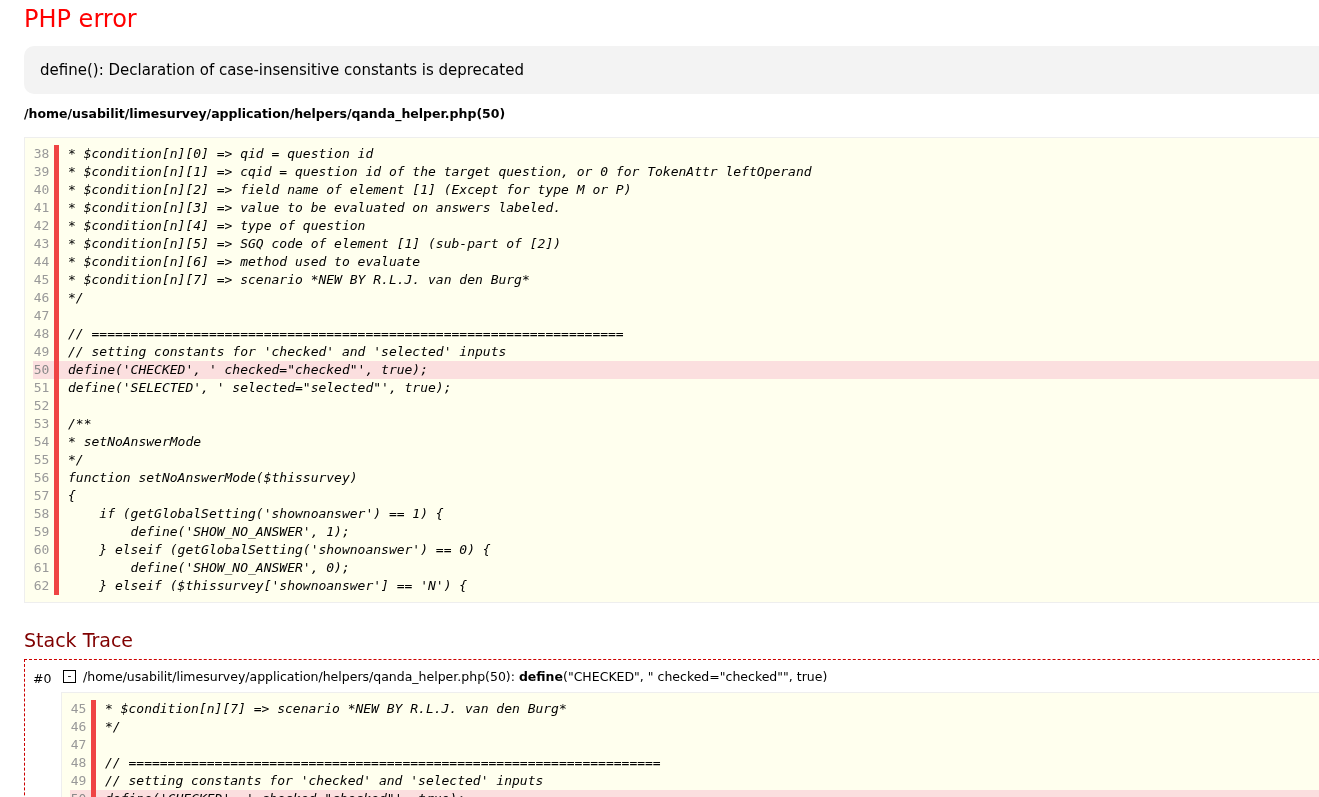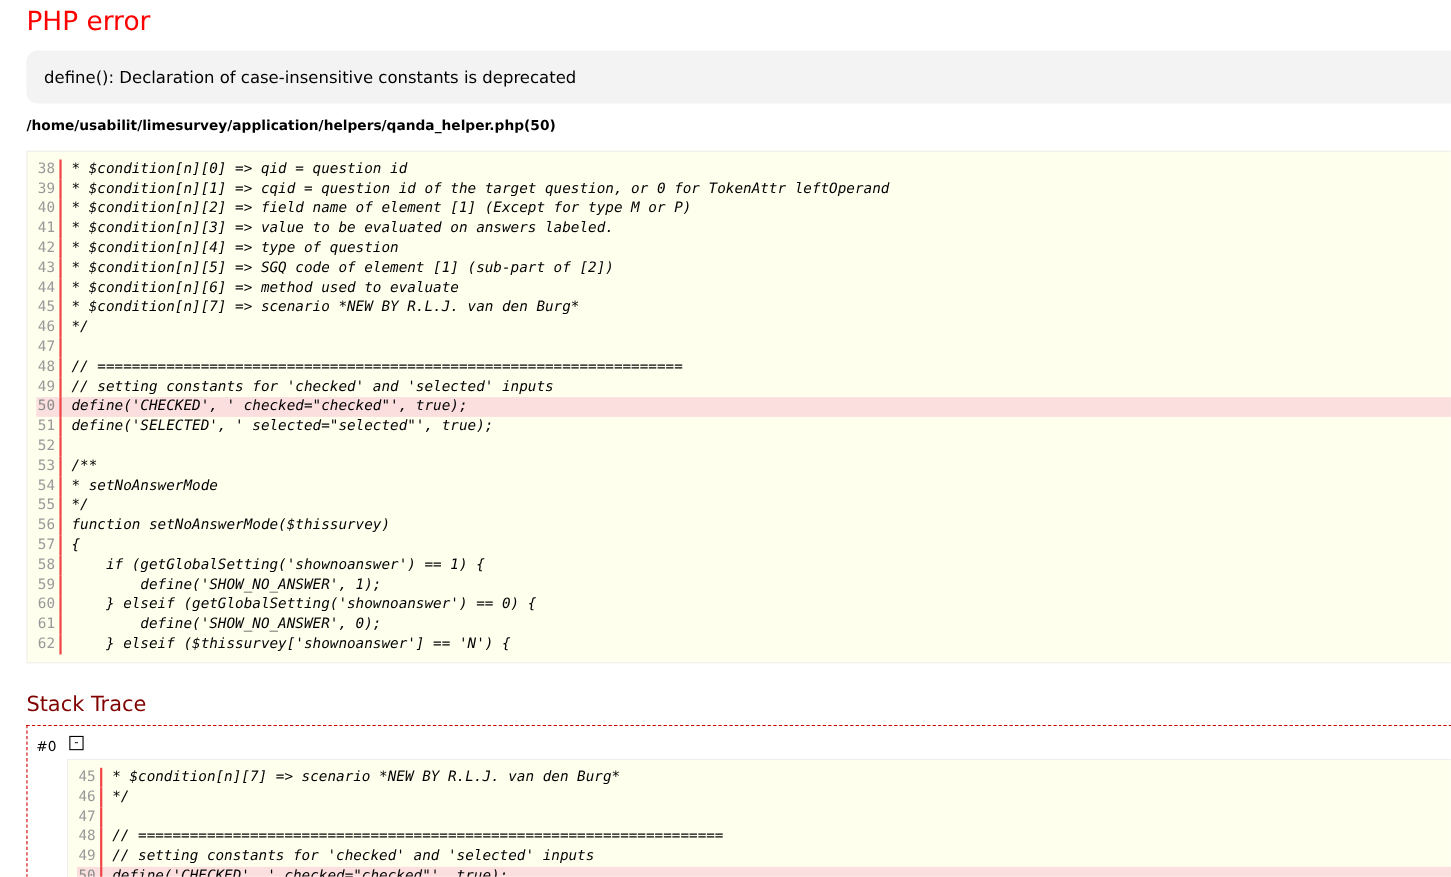--- a/index.html
+++ b/index.html
@@ -49,24 +49,24 @@
     font-size: 13px;
     line-height: 18px;
   }
   .code-line {
     white-space: pre;
     height: 18px;
   }
   .ln {
     display: inline-block;
     width: 17px;
-    text-align: right;
+    text-align: center;
     color: #999999;
     padding-right: 4px;
-    border-right: 2px solid #ef4444;
+    border-right: 5px solid #ef4444;
   }
   .code-text {
     padding-left: 9px;
     font-style: italic;
   }
   .error-line {
     background: #fbdfdf;
   }
   .error-ln {
     font-weight: normal;
@@ -137,19 +137,20 @@
   </div>
 
   <h2 class="trace-heading">Stack Trace</h2>
 
   <div class="trace">
     <div class="trace-row">
       <span class="trace-number">#0</span>
       <div class="trace-content">
         <div class="trace-file">
           <span class="minus">-</span>
+          <span class="trace-text"><span>/home/usabilit/limesurvey/application/helpers/qanda_helper.php(50): </span><strong>define</strong><span>("CHECKED", " checked="checked"", true)</span></span>
         </div>
         <pre class="code" id="trace-code"><div class="code-line"><span class="ln">45</span><span class="code-text">* $condition[n][7] =&gt; scenario *NEW BY R.L.J. van den Burg*</span></div><div class="code-line"><span class="ln">46</span><span class="code-text">*/</span></div><div class="code-line"><span class="ln">47</span><span class="code-text"></span></div><div class="code-line"><span class="ln">48</span><span class="code-text">// ====================================================================</span></div><div class="code-line"><span class="ln">49</span><span class="code-text">// setting constants for 'checked' and 'selected' inputs</span></div><div class="code-line error-line"><span class="ln error-ln">50</span><span class="code-text">define('CHECKED', ' checked="checked"', true);</span></div></pre>
       </div>
     </div>
   </div>
 
 </div>
 
 </body></html>

